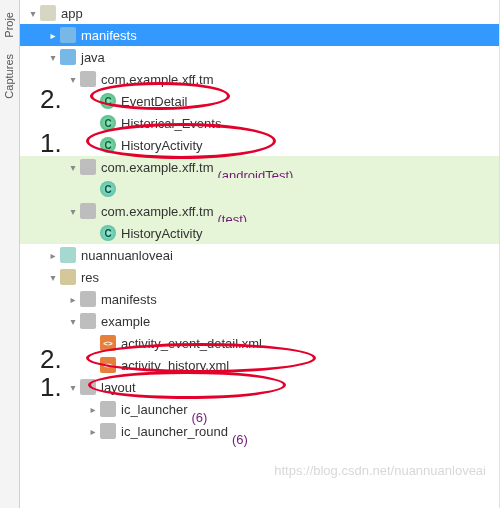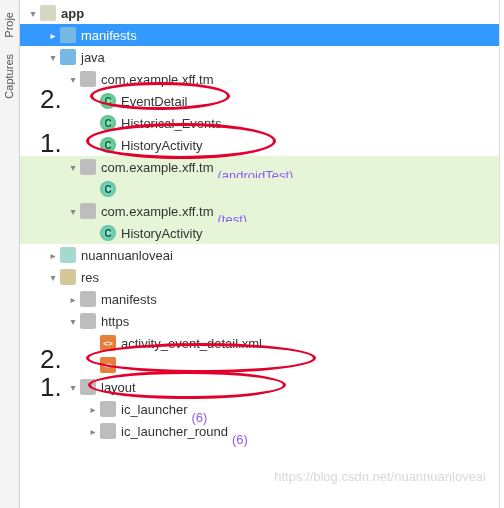--- a/index.html
+++ b/index.html
@@ -94,41 +94,41 @@
     background: radial-gradient(circle, #a5e8d0 0%, #3fb296 100%);
     border-radius: 50%;
     color: #054;
   }
   .icon.xml {
     background: #e67e3c;
     color: #fff;
     font-size: 8px;
   }
   .label { }
-  .muted { color: #8b5cf6; margin-left: 4px; margin-top: 16px; }
-  .bold { font-weight: bold; }
+  .muted { color: #701a75; margin-left: 4px; margin-top: 16px; }
+  .bold { font-weight: normal; }
   .circle {
     position: absolute;
     border: 3px solid #e3002b;
     border-radius: 50%;
     pointer-events: none;
     z-index: 5;
   }
   .annot {
     position: absolute;
     font-size: 26px;
     color: #222;
     pointer-events: none;
     z-index: 6;
     font-family: Arial, sans-serif;
   }
   .watermark {
     position: absolute;
     right: 18px;
-    bottom: 24px;
+    bottom: 30px;
     color: #d8d8d8;
     font-size: 13px;
     pointer-events: none;
   }
 </style>
 </head>
 <body>
 
 <div class="sidebar-tabs">
   <div class="sidebar-tab">Proje</div>
@@ -233,34 +233,35 @@
     <span class="indent" style="width:46px"></span>
     <span class="arrow">▸</span>
     <span class="icon folder-gray"></span>
     <span class="label">manifests</span>
   </div>
 
   <div class="row">
     <span class="indent" style="width:46px"></span>
     <span class="arrow">▾</span>
     <span class="icon folder-gray"></span>
-    <span class="label">https</span>
+    <span class="label">example</span>
   </div>
 
   <div class="row">
     <span class="indent" style="width:66px"></span>
     <span class="arrow blank">▸</span>
     <span class="icon xml">&lt;&gt;</span>
     <span class="label">activity_event_detail.xml</span>
   </div>
 
   <div class="row">
     <span class="indent" style="width:66px"></span>
     <span class="arrow blank">▸</span>
     <span class="icon xml">&lt;&gt;</span>
+    <span class="label">activity_history.xml</span>
   </div>
 
   <div class="row">
     <span class="indent" style="width:46px"></span>
     <span class="arrow">▾</span>
     <span class="icon folder-gray"></span>
     <span class="label">layout</span>
   </div>
 
   <div class="row">

